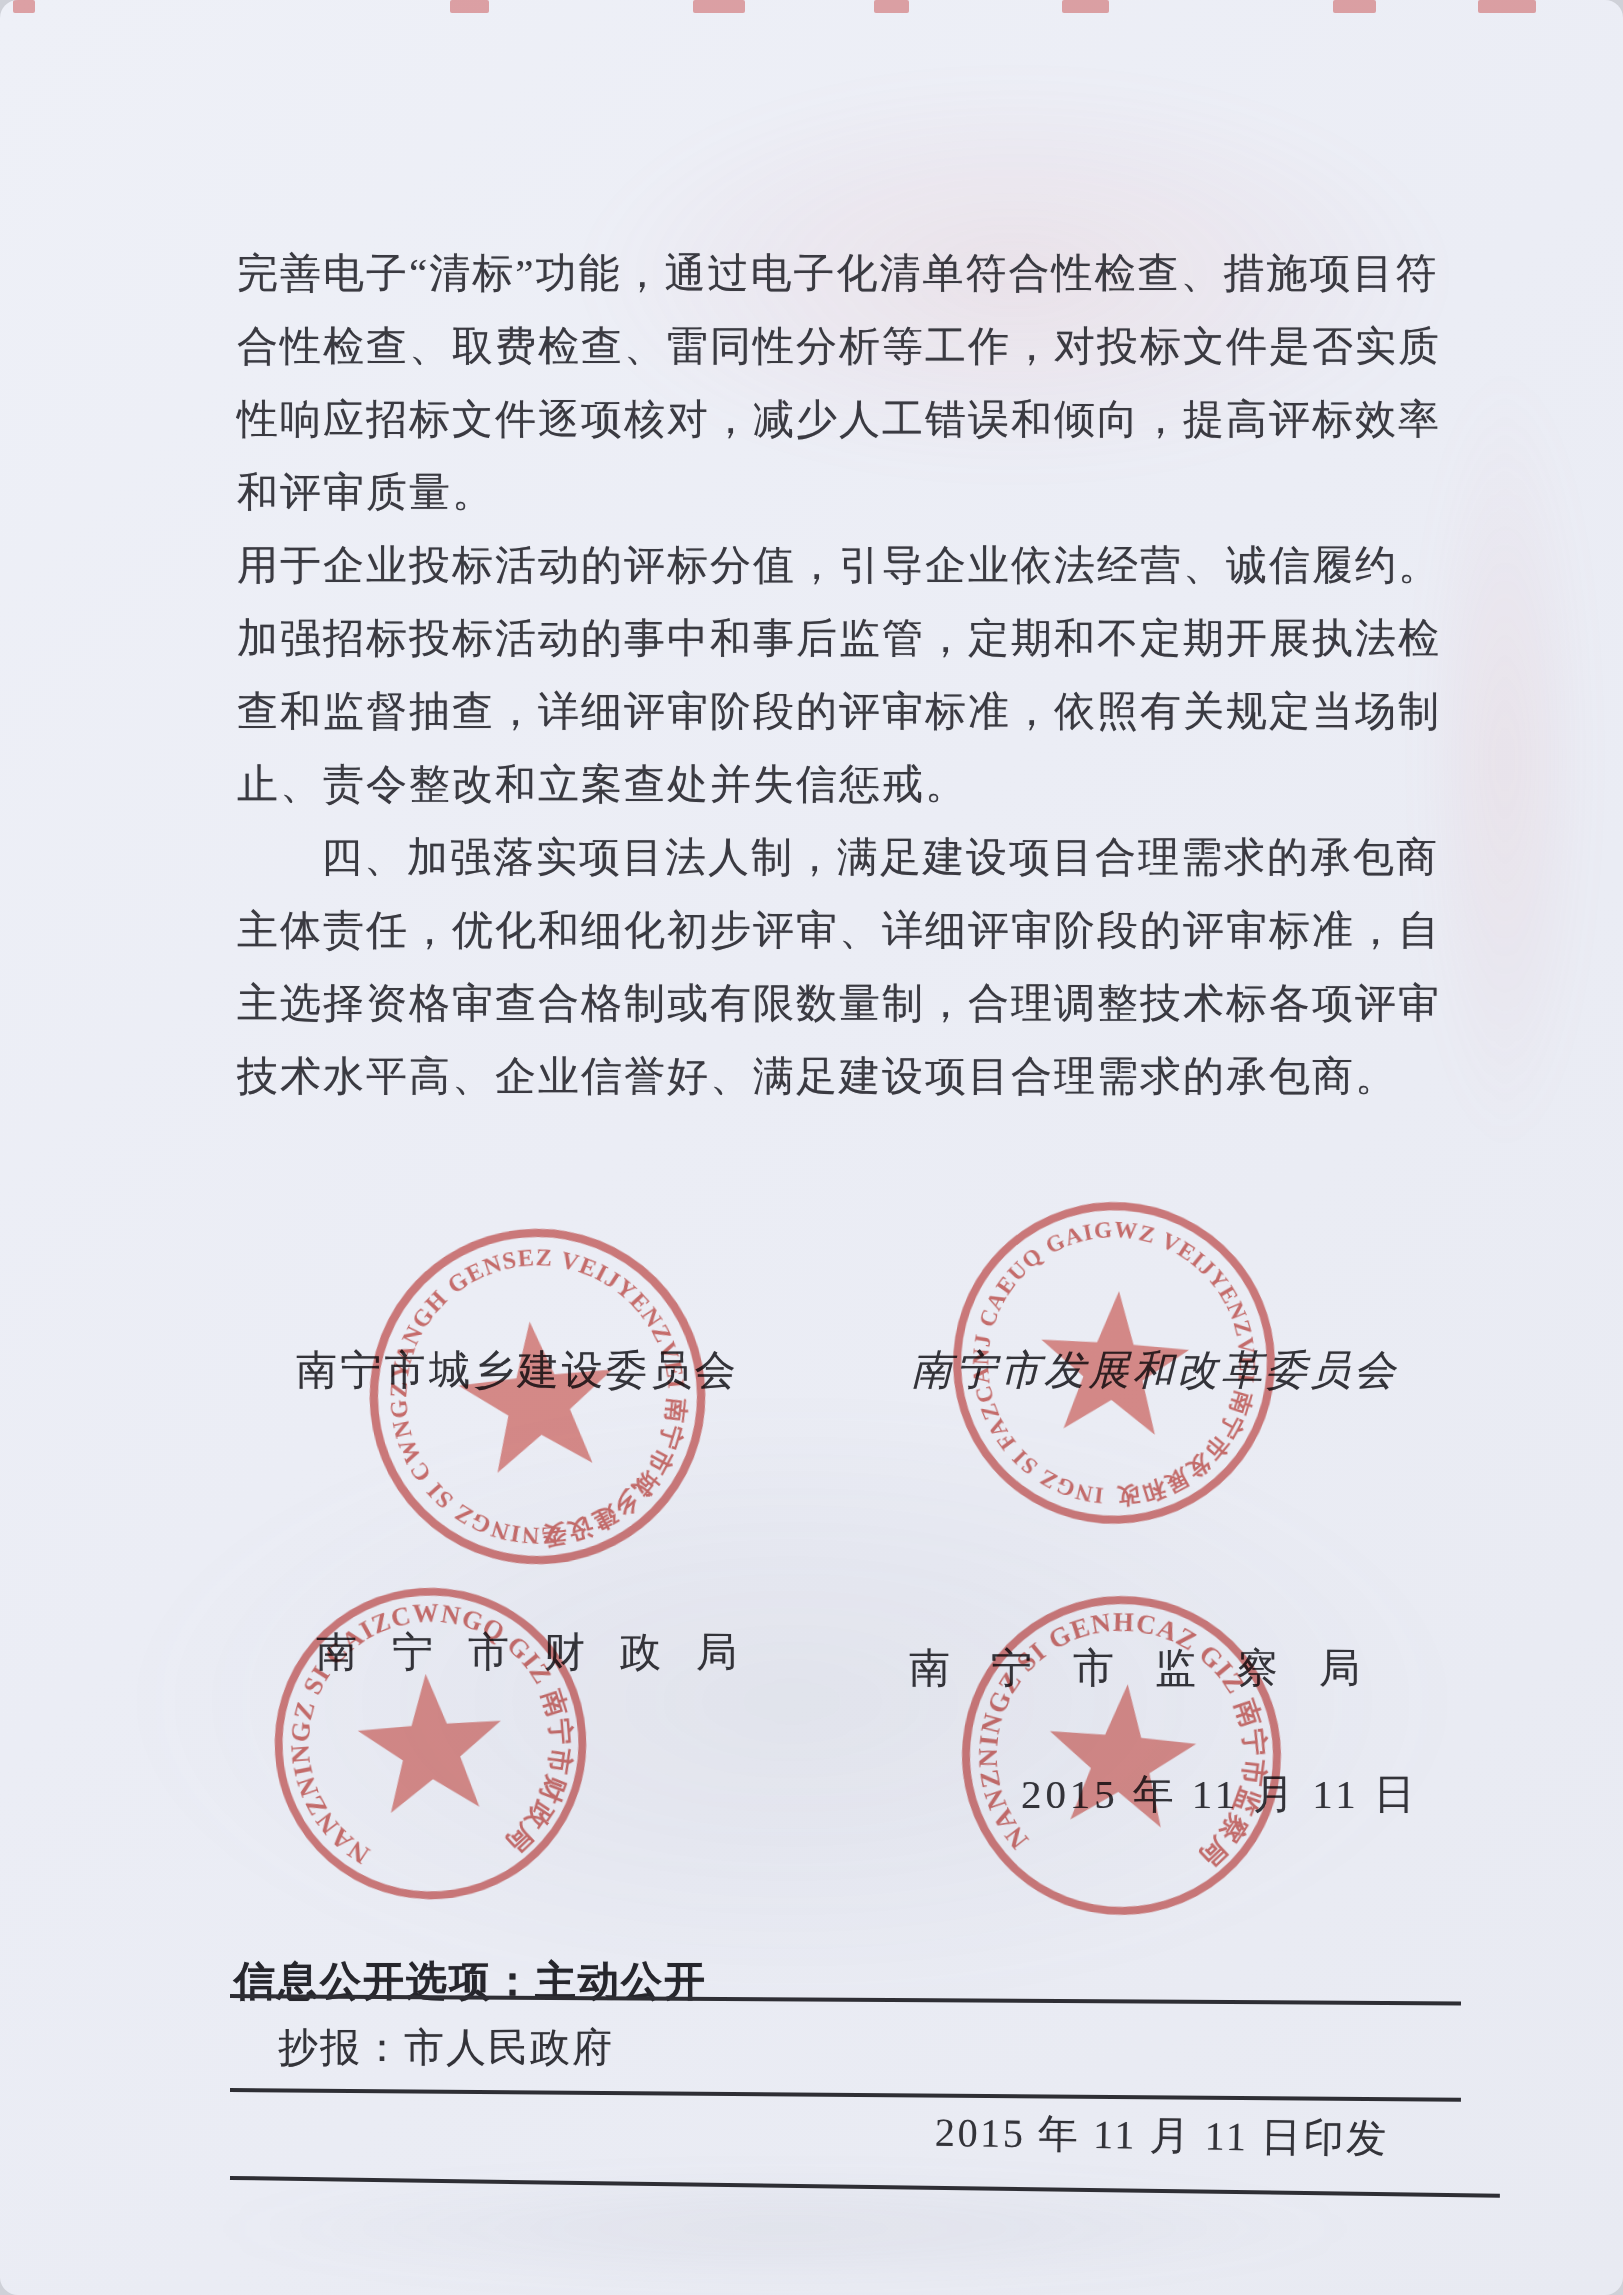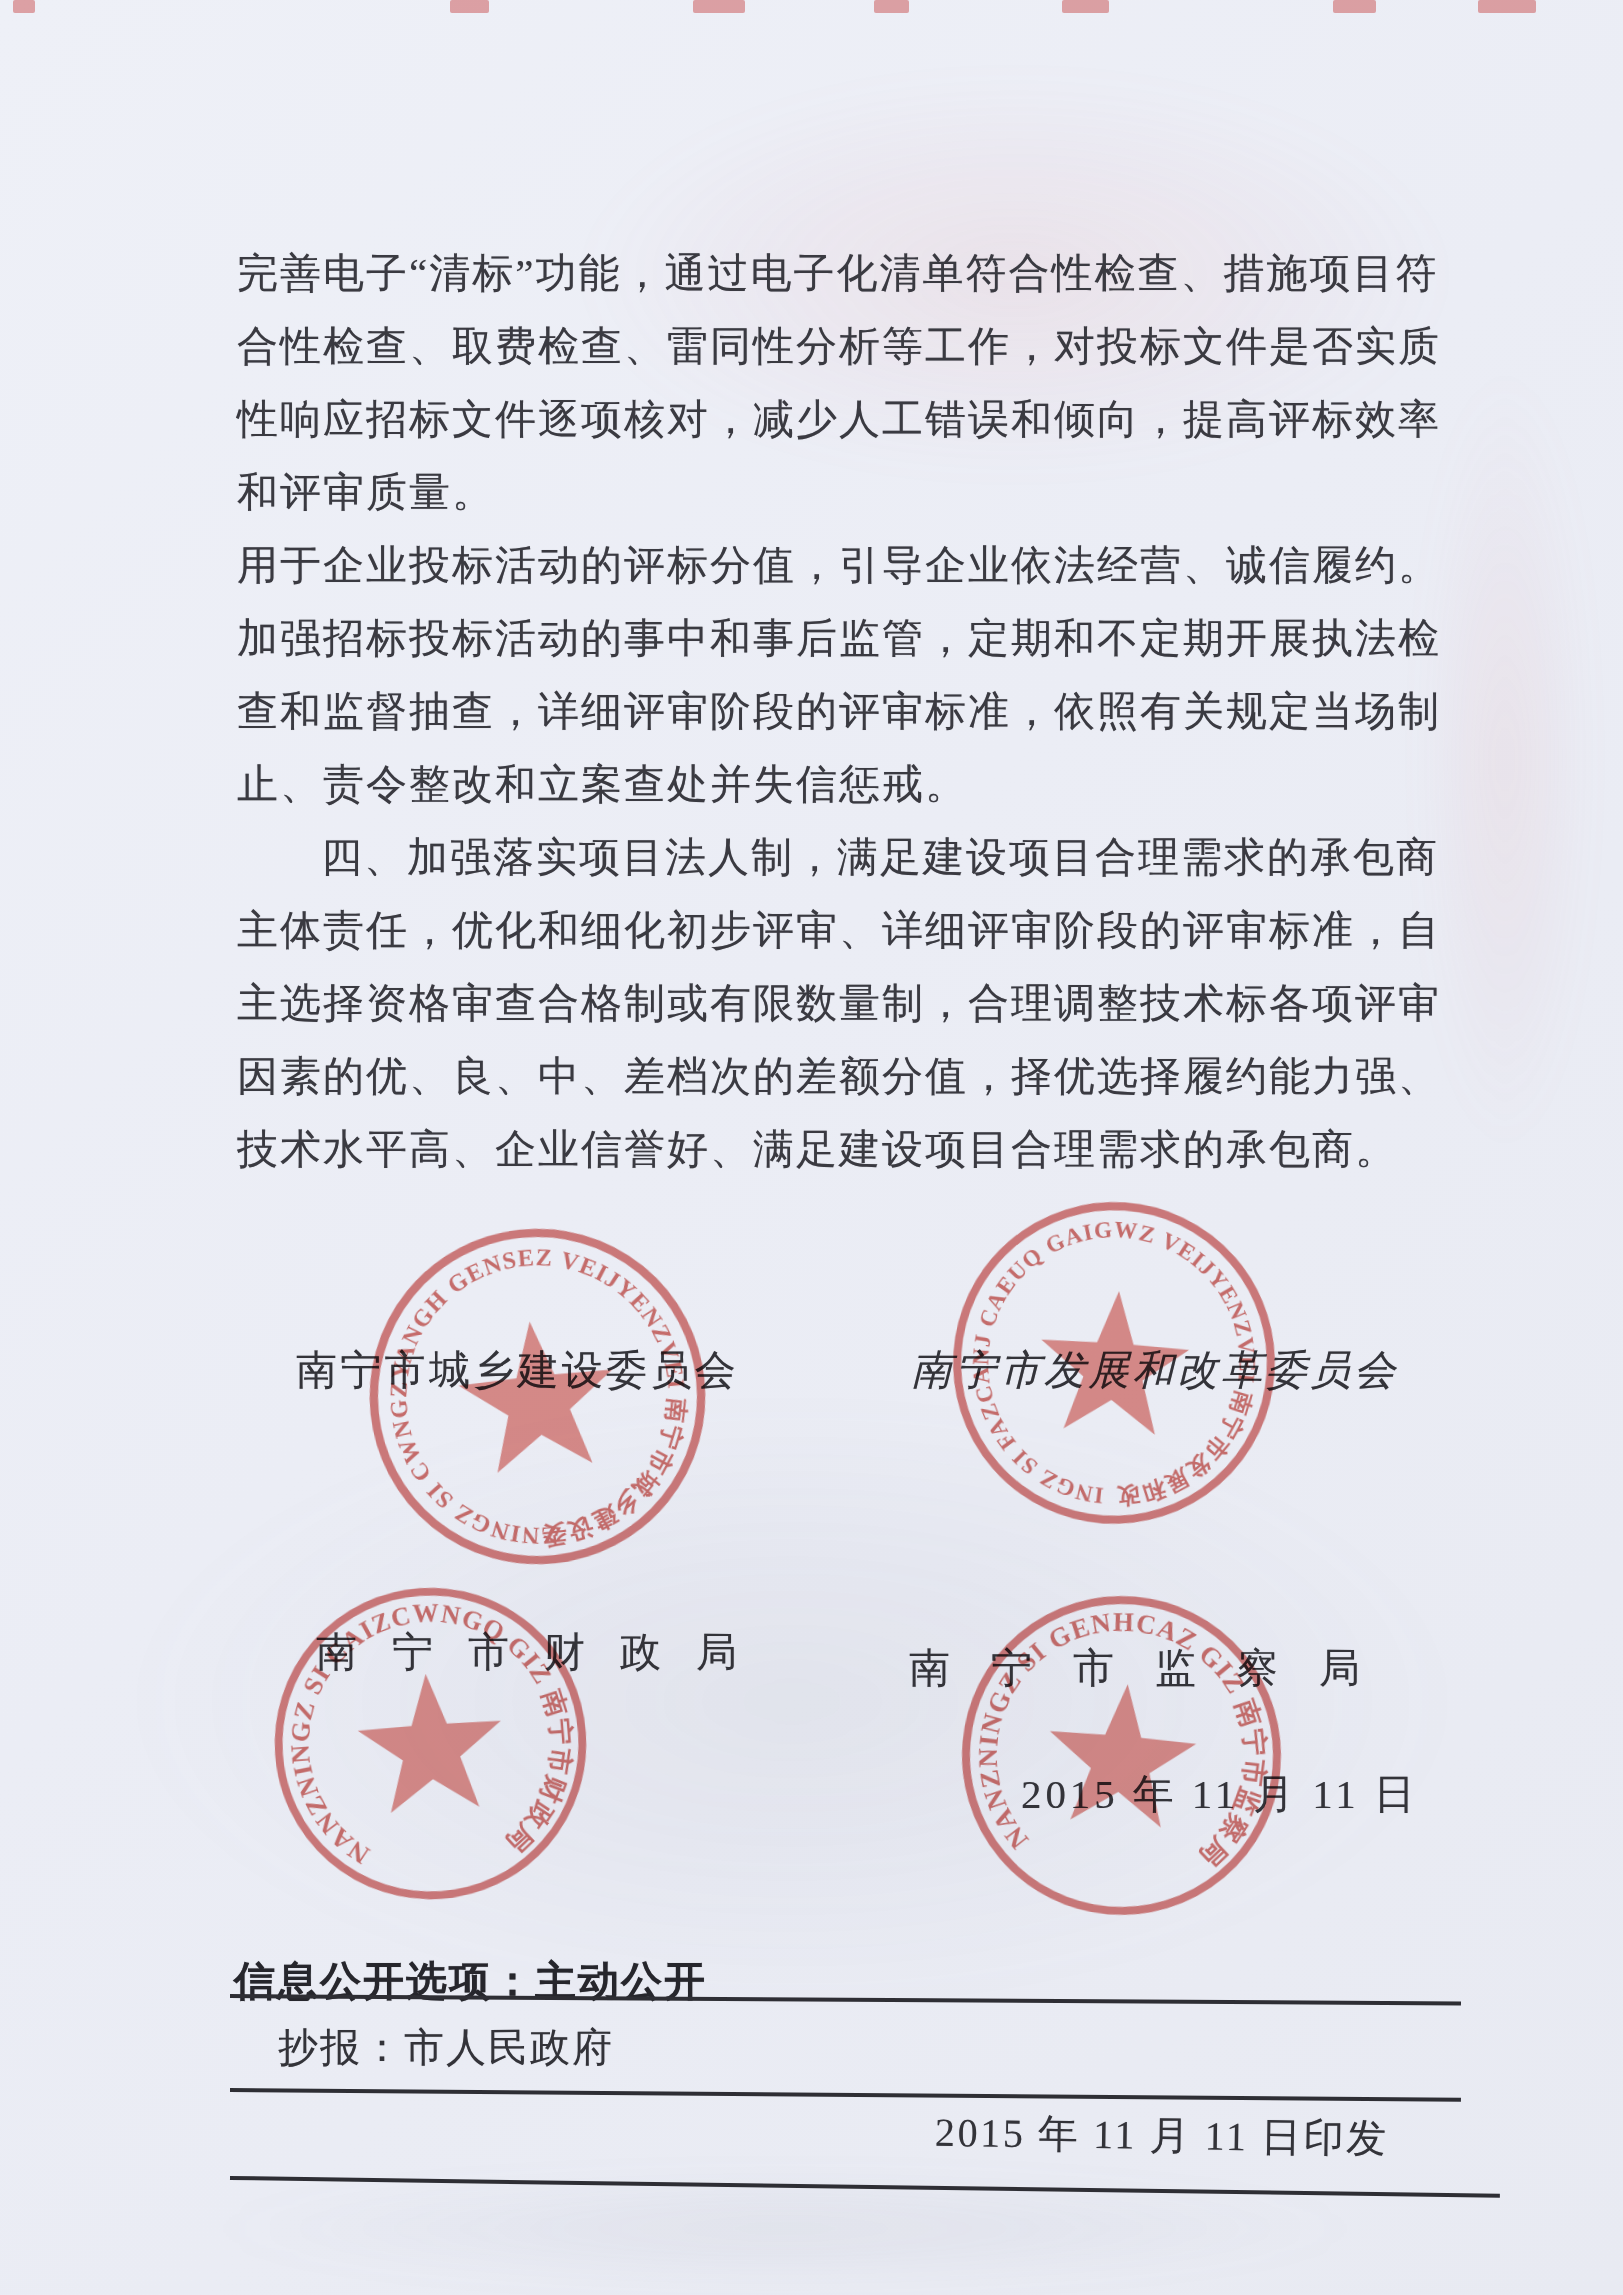--- a/index.html
+++ b/index.html
@@ -1,20 +1,21 @@
 <!DOCTYPE html>
 <html style="font-size:10.5px"><head>
 <meta charset="utf-8">
 <style>
   html,body{margin:0;padding:0;background:#cfd1d8;}
   .page{
     position:relative;width:1623px;height:2295px;overflow:hidden;
     background:linear-gradient(135deg,#eef0f7 0%,#ebedf5 45%,#e8eaf2 100%);
     font-family:"Liberation Serif","DejaVu Serif",serif;
     color:#37373e;
+    border-radius:18px;
   }
   
   .bodytext{
     position:absolute;left:237px;top:237px;width:1244px;
     font-size:41px;line-height:73px;letter-spacing:2px;
     color:#3a3a41;text-shadow:0 0 0.7px rgba(55,55,62,.45);
   }
   .line{white-space:nowrap;}
   .line.indent{text-indent:84px;}
   
@@ -86,21 +87,20 @@
     <div class="line">合性检查、取费检查、雷同性分析等工作，对投标文件是否实质</div>
     <div class="line">性响应招标文件逐项核对，减少人工错误和倾向，提高评标效率</div>
     <div class="line">和评审质量。</div>
     <div class="line">用于企业投标活动的评标分值，引导企业依法经营、诚信履约。</div>
     <div class="line">加强招标投标活动的事中和事后监管，定期和不定期开展执法检</div>
     <div class="line">查和监督抽查，详细评审阶段的评审标准，依照有关规定当场制</div>
     <div class="line">止、责令整改和立案查处并失信惩戒。</div>
     <div class="line indent">四、加强落实项目法人制，满足建设项目合理需求的承包商</div>
     <div class="line">主体责任，优化和细化初步评审、详细评审阶段的评审标准，自</div>
     <div class="line">主选择资格审查合格制或有限数量制，合理调整技术标各项评审</div>
-    <div class="line">因素的优、良、中、差档次的差额分值，择优选择履约能力强、</div>
     <div class="line">技术水平高、企业信誉好、满足建设项目合理需求的承包商。</div>
   </div>
 
   <div class="sig" id="org1">南宁市城乡建设委员会</div>
   <div class="sig" id="org2">南宁市发展和改革委员会</div>
   <div class="sig" id="org3">南宁市财政局</div>
   <div class="sig" id="org4">南宁市监察局</div>
   <div class="sig" id="sigdate">2015 年 11 月 11 日</div>
 
   <svg class="stamp" id="stamp1" viewBox="0 0 600 600">

